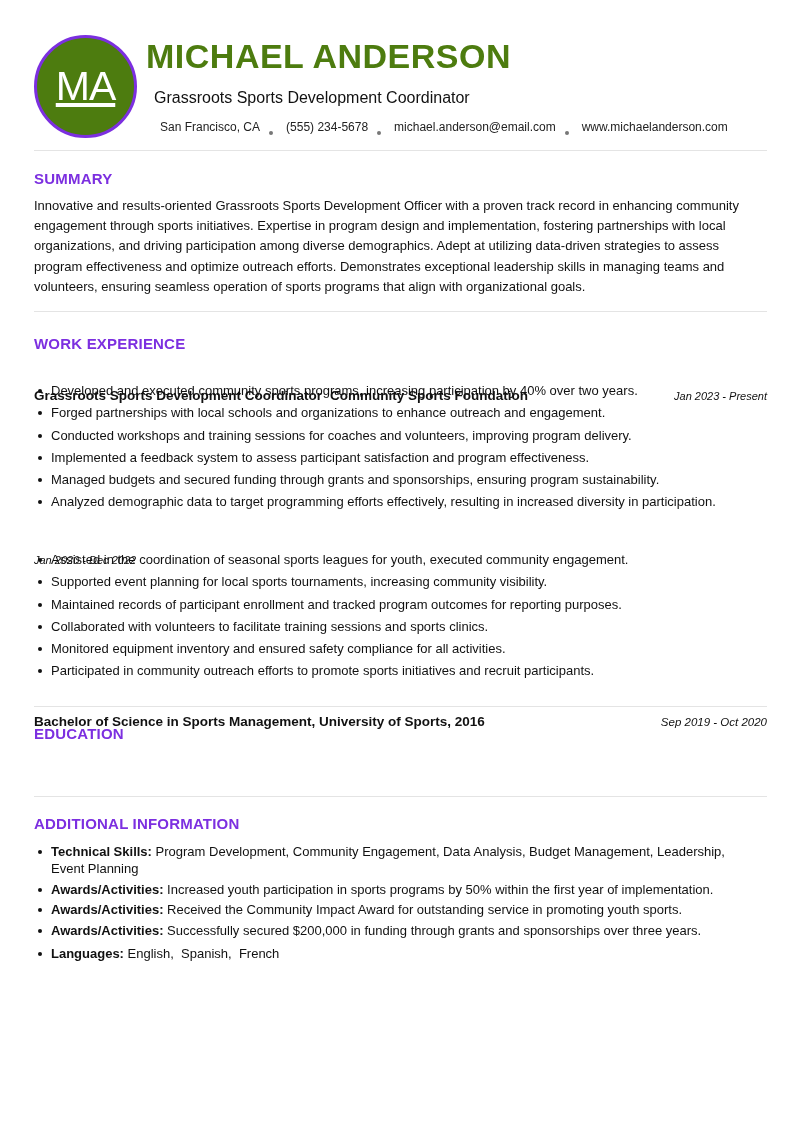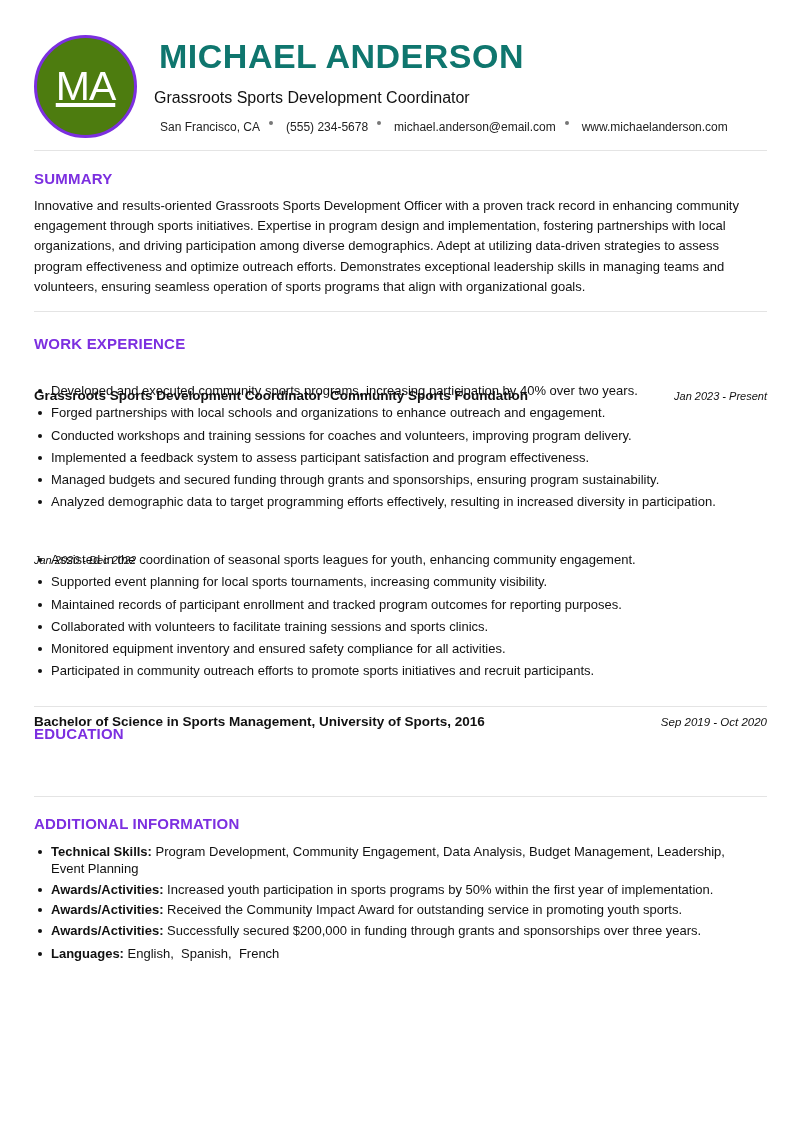--- a/index.html
+++ b/index.html
@@ -7,30 +7,30 @@
   body { font-family: "Liberation Sans", sans-serif; color: #111111; position: relative; overflow: hidden; }
 
   .header { position: absolute; left: 0; top: 0; width: 800px; height: 150px; }
   .avatar {
     position: absolute; left: 34px; top: 35px; width: 103px; height: 103px;
     border-radius: 50%; background: #4d7c0f; border: 3px solid #7c2fe0;
     display: flex; align-items: center; justify-content: center;
     color: #ffffff; font-size: 41px; font-weight: 400; letter-spacing: -1px; text-decoration: underline;
   }
   .name {
-    position: absolute; left: 159px; top: 37px;
-    font-size: 34px; font-weight: 700; color: #0f766e; letter-spacing: 0.5px; text-align: right;
+    position: absolute; left: 146px; top: 37px;
+    font-size: 34px; font-weight: 700; color: #4d7c0f; letter-spacing: 0.5px; text-align: right;
   }
   .job-title {
     position: absolute; left: 154px; top: 89px;
     font-size: 16px; color: #111111;
   }
   .contacts {
     position: absolute; left: 160px; top: 120px;
-    font-size: 12px; color: #222222; display: flex; align-items: flex-start;
+    font-size: 12px; color: #222222; display: flex; align-items: flex-end;
   }
   .contacts .dot { display: inline-block; width: 4px; height: 4px; border-radius: 50%; background: #777; margin: 0 13px 0 9px; position: relative; top: 1px; }
 
   .divider { position: absolute; left: 34px; width: 733px; height: 1px; background: #e4e4e4; }
 
   .section-title {
     position: absolute; left: 34px; font-size: 15px; font-weight: 700; color: #7c2fe0; letter-spacing: 0.2px;
   }
   .summary {
     position: absolute; left: 34px; top: 196px; width: 735px;
@@ -97,21 +97,21 @@
   <li>Conducted workshops and training sessions for coaches and volunteers, improving program delivery.</li>
   <li>Implemented a feedback system to assess participant satisfaction and program effectiveness.</li>
   <li>Managed budgets and secured funding through grants and sponsorships, ensuring program sustainability.</li>
   <li>Analyzed demographic data to target programming efforts effectively, resulting in increased diversity in participation.</li>
 </ul>
 
 <div class="job-head" style="top:526px">
   <span class="date">Jan 2020 - Dec 2022</span>
 </div>
 <ul class="bullets" style="top:552px">
-  <li>Assisted in the coordination of seasonal sports leagues for youth, enhancing community engagement.</li>
+  <li>Assisted in the coordination of seasonal sports leagues for youth, executed community engagement.</li>
   <li>Supported event planning for local sports tournaments, increasing community visibility.</li>
   <li>Maintained records of participant enrollment and tracked program outcomes for reporting purposes.</li>
   <li>Collaborated with volunteers to facilitate training sessions and sports clinics.</li>
   <li>Monitored equipment inventory and ensured safety compliance for all activities.</li>
   <li>Participated in community outreach efforts to promote sports initiatives and recruit participants.</li>
 </ul>
 
 <div class="divider" style="top:706px"></div>
 
 <div class="section-title" style="top:725px">EDUCATION</div>

